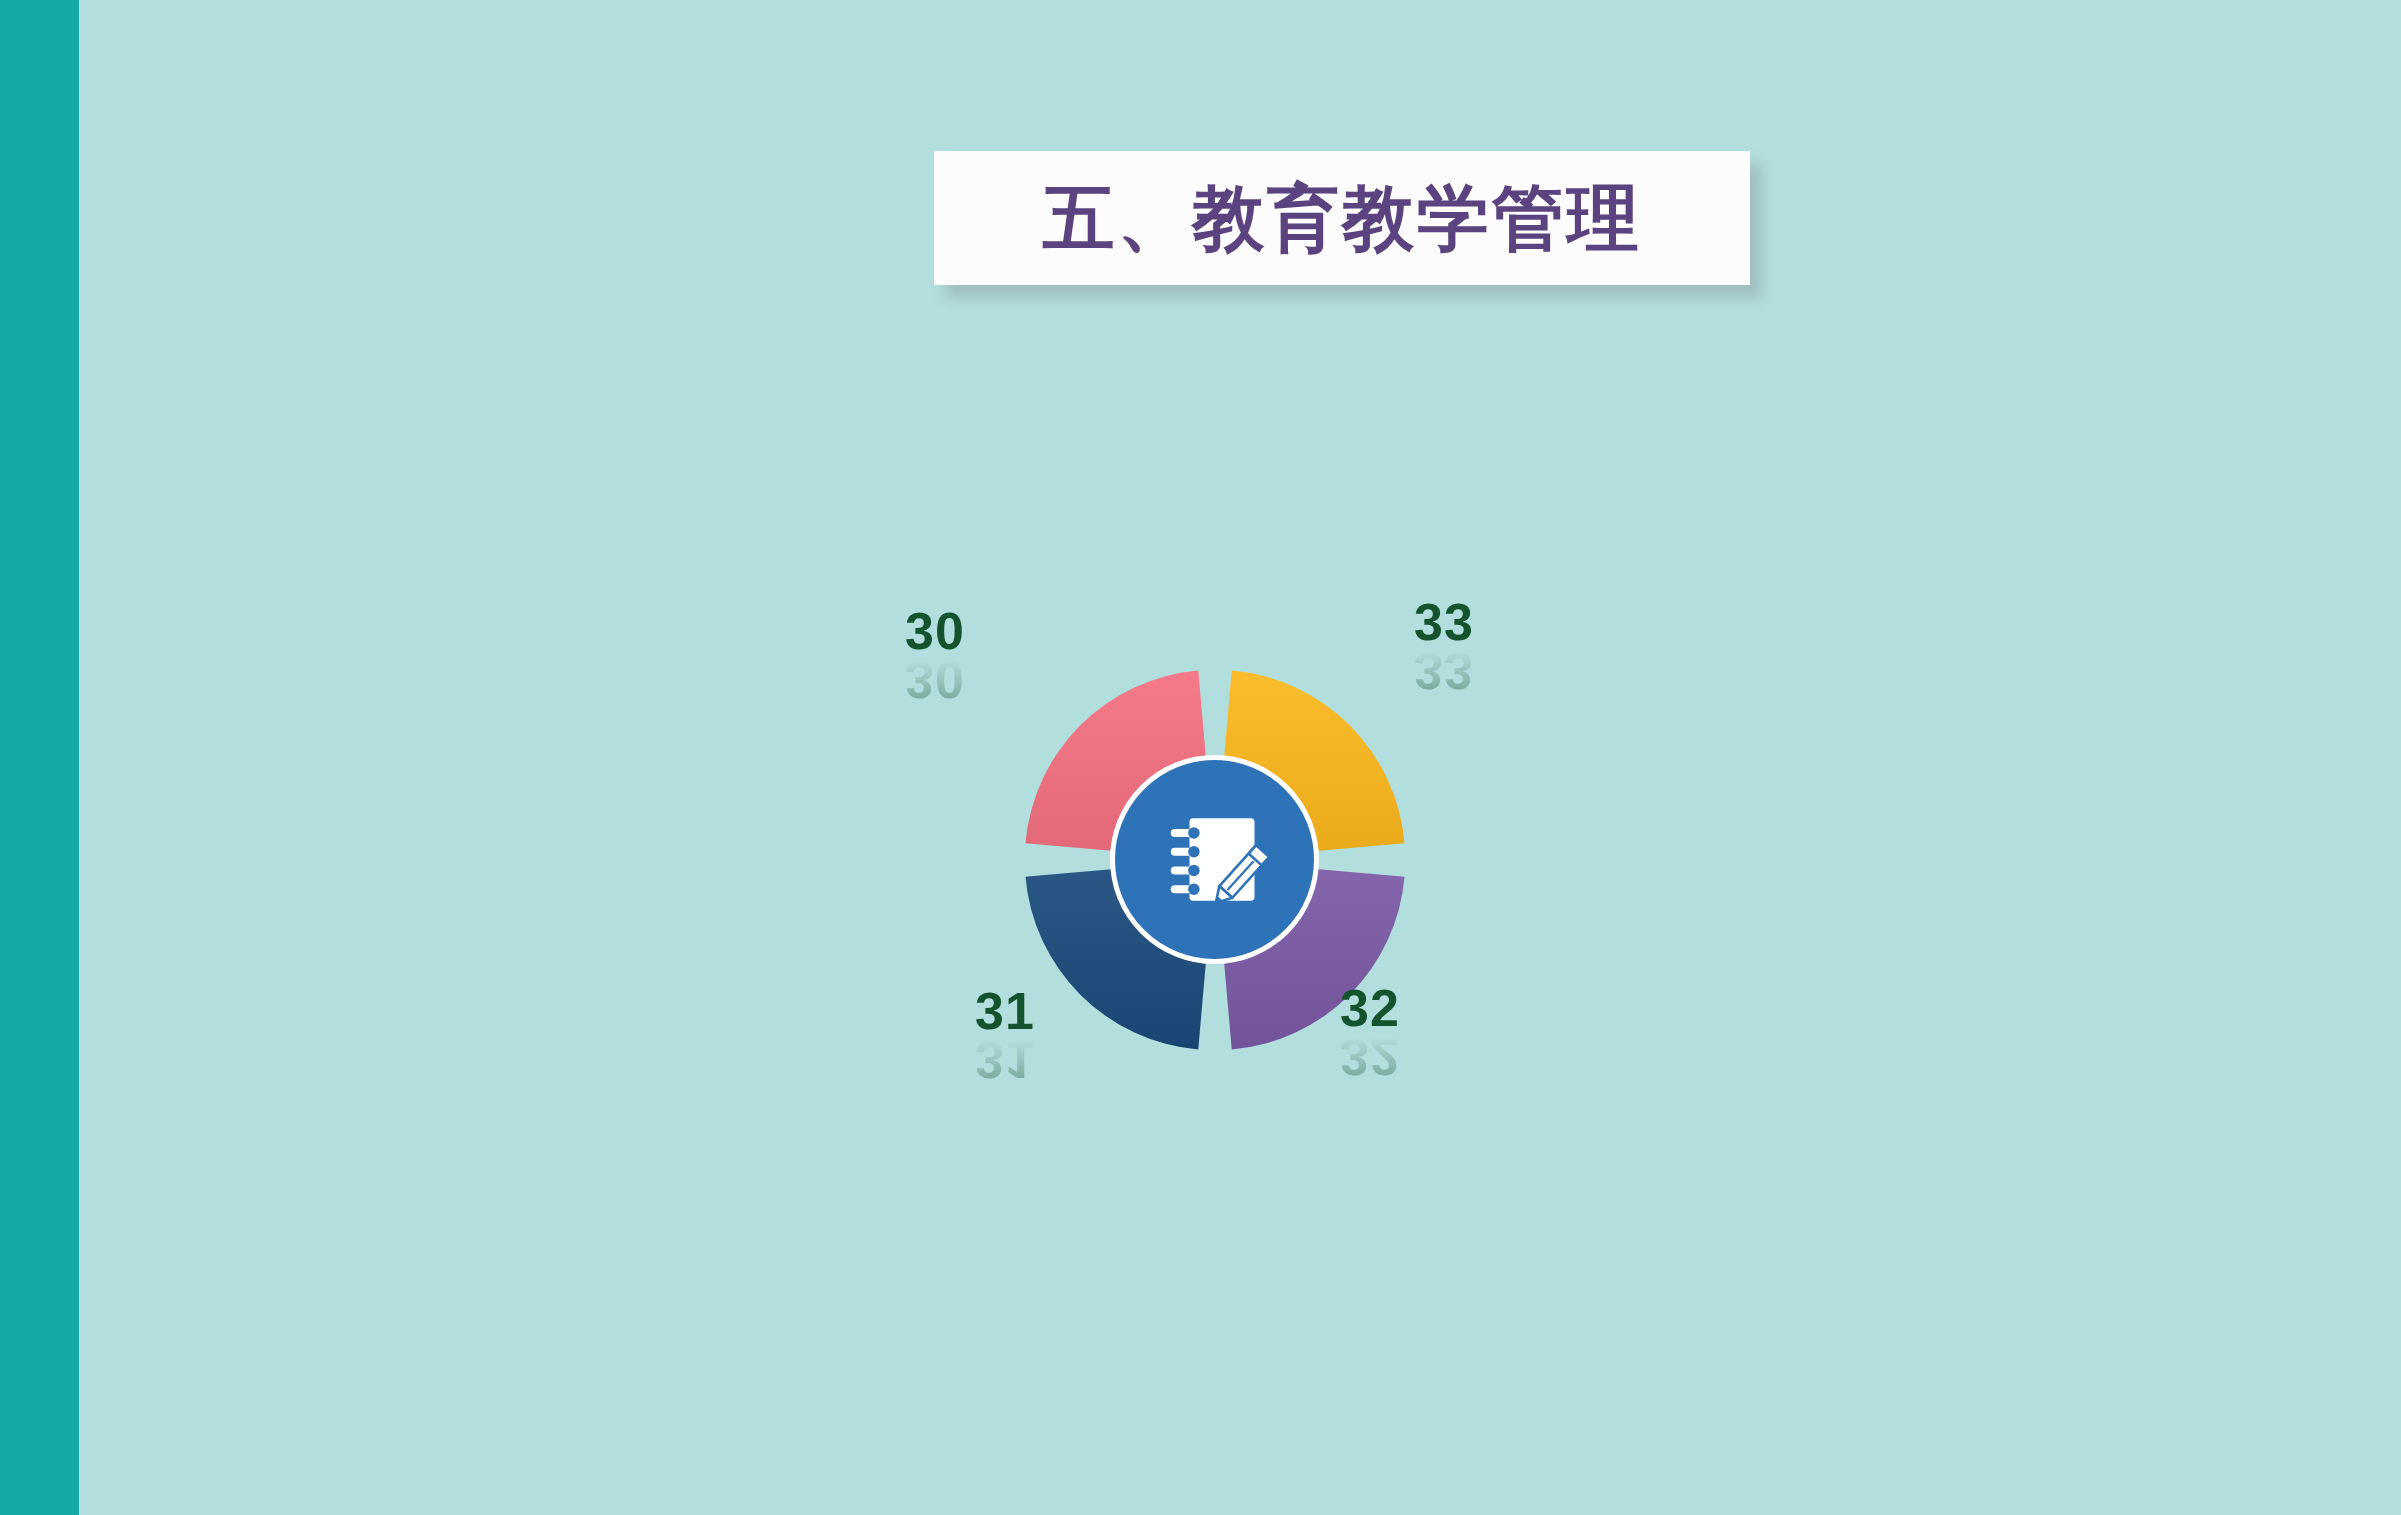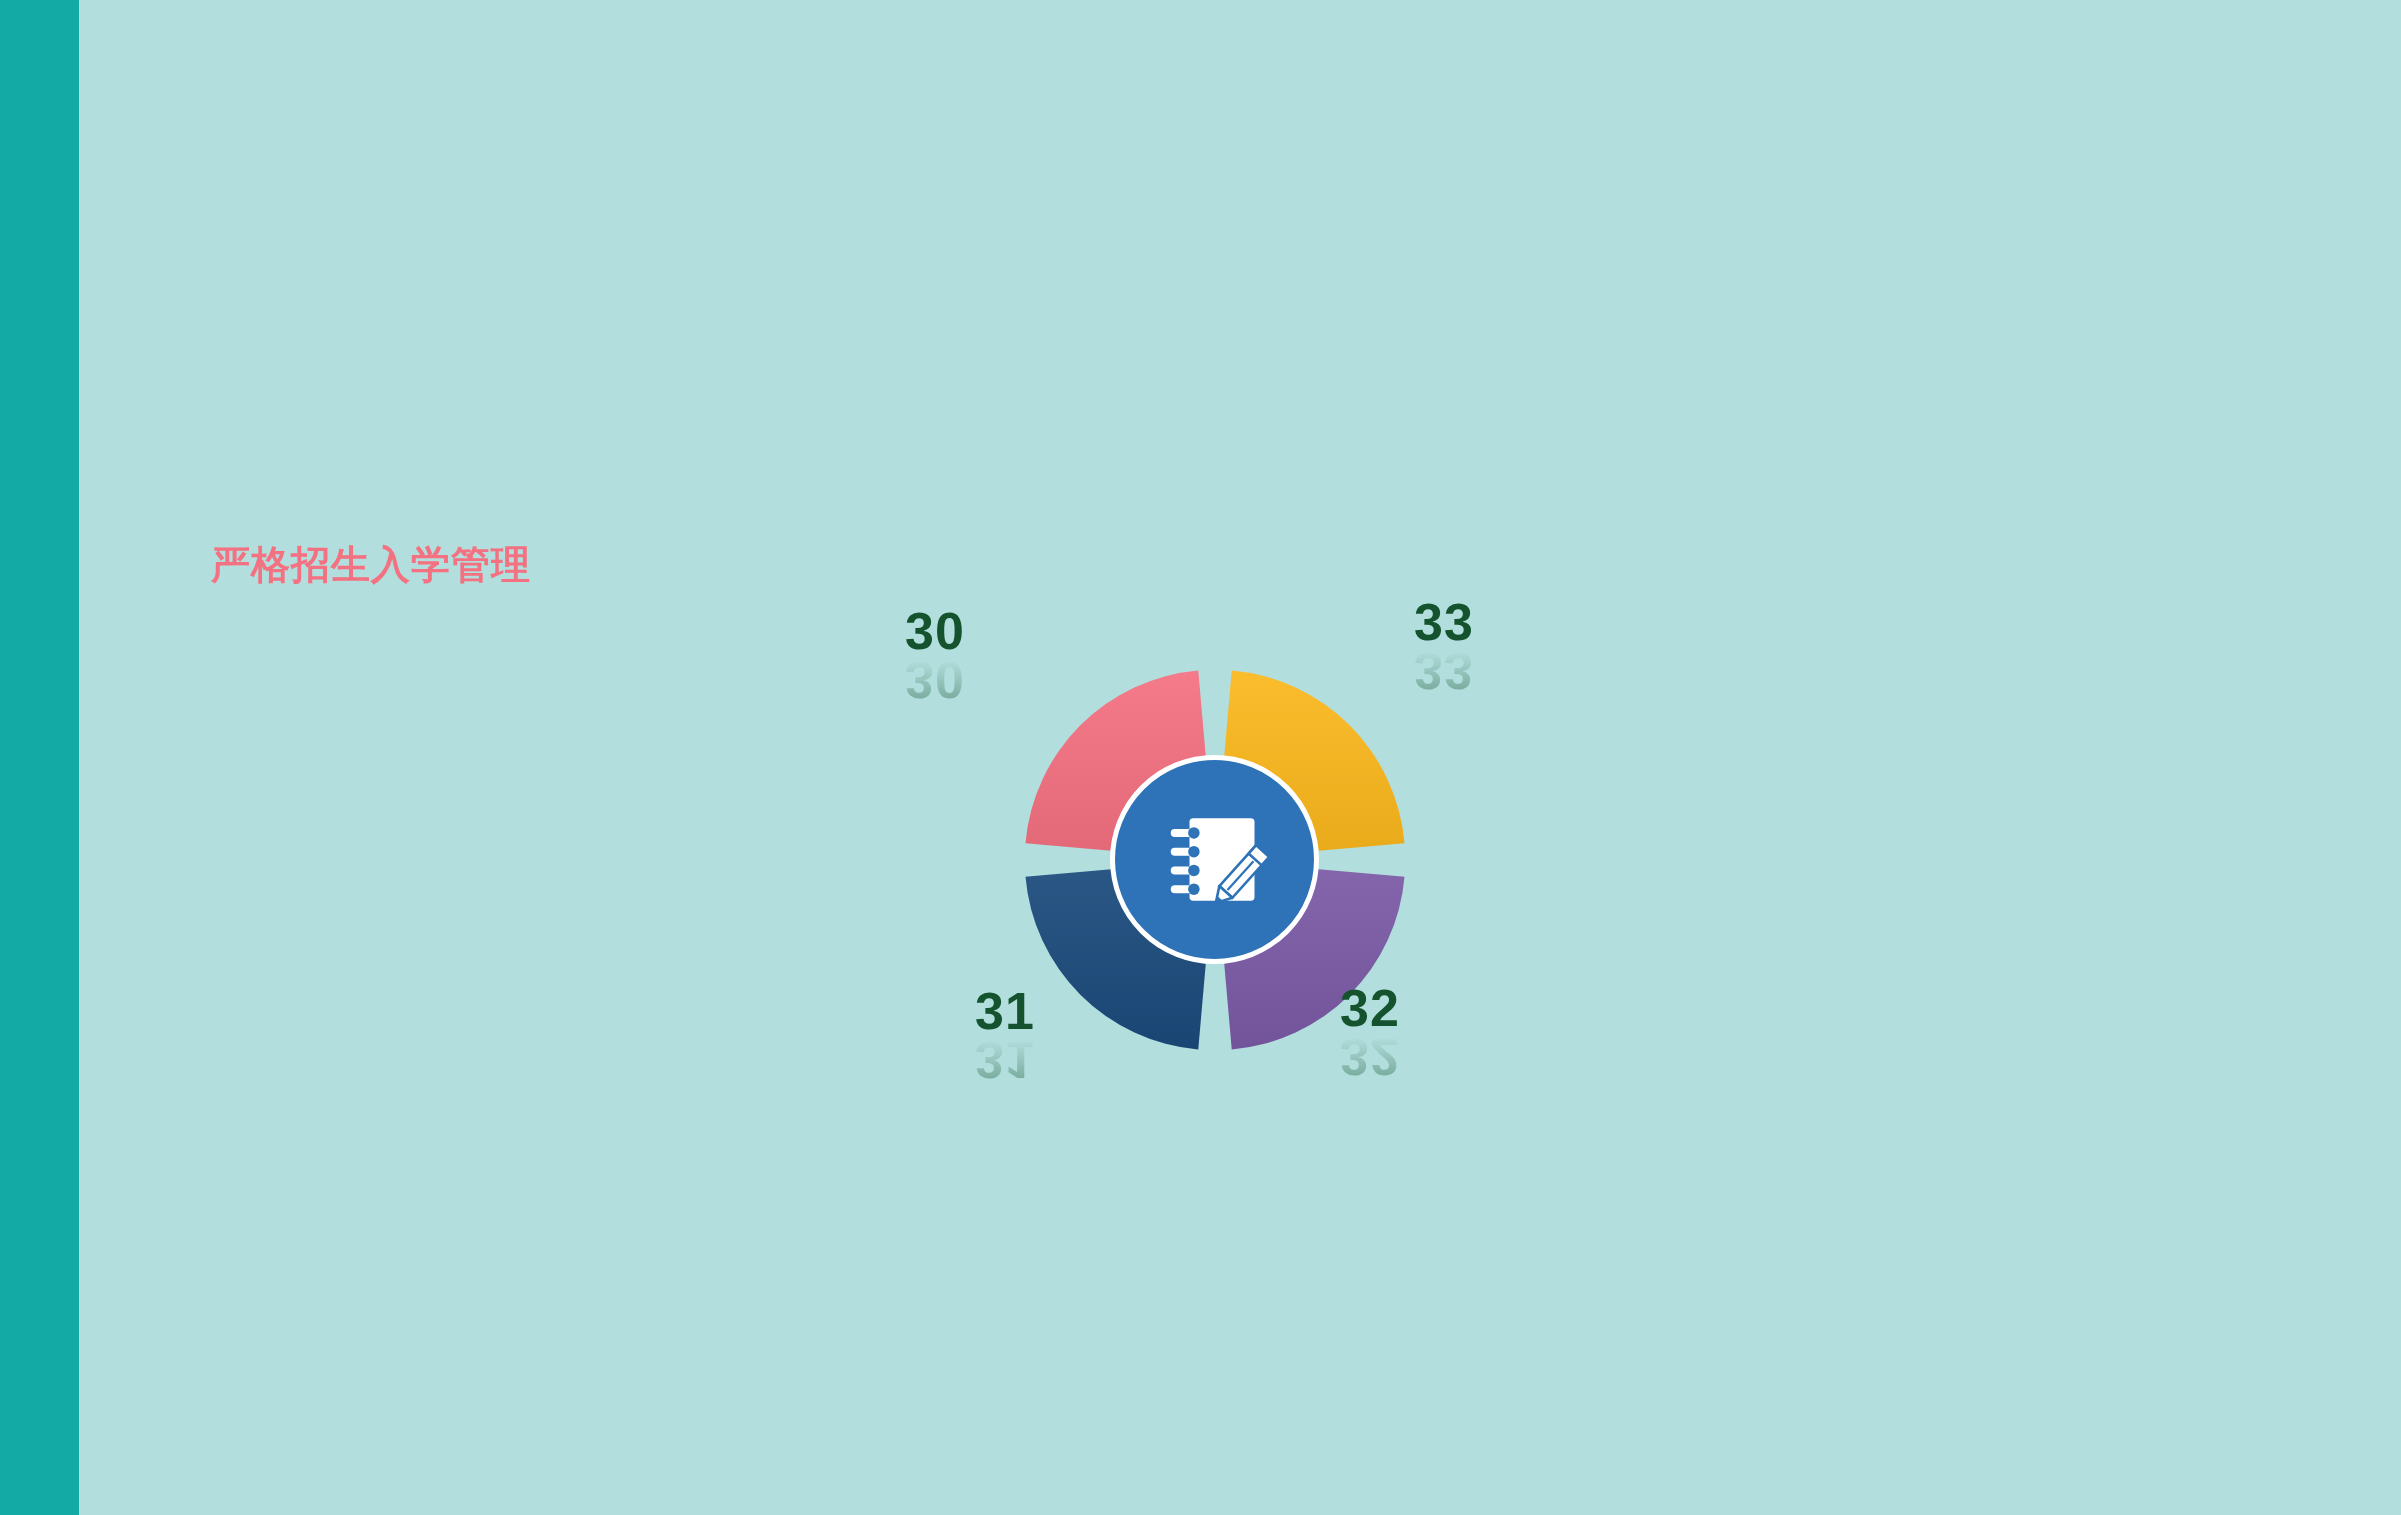--- a/index.html
+++ b/index.html
@@ -99,20 +99,23 @@
   #cap-tr { left:1703px; top:540px; width:663px; color:#fbb81d; }
   #cap-br { left:1703px; top:1011px; width:663px; color:#7b5aa6; }
 </style>
 </head>
 <body>
 
 <div id="slide" style="background: rgb(178, 222, 221);">
 
   <div id="left-bar" style="background: rgb(19, 170, 166);"></div>
 
+  <div id="title-box" style="background: rgb(252, 252, 252);">
+    <div id="title-text" style="color: rgb(91, 67, 128);">五、教育教学管理</div>
+  </div>
 
   <div id="donut">
     <svg viewBox="0 0 800 800" xmlns="http://www.w3.org/2000/svg">
       <defs>
 
         <linearGradient id="sheen" x1="0" y1="0" x2="0" y2="1">
           <stop offset="0%" stop-color="#ffffff" stop-opacity="0.07"></stop>
           <stop offset="100%" stop-color="#000000" stop-opacity="0.07"></stop>
         </linearGradient>
       </defs>
@@ -169,16 +172,15 @@
   </div>
   <div class="ring-num" id="num-32">
     <span class="num-main">32</span>
     <span class="num-refl">32</span>
   </div>
   <div class="ring-num" id="num-31">
     <span class="num-main">31</span>
     <span class="num-refl">31</span>
   </div>
 
-  <div class="caption" id="cap-tl">严格招生入学管理</div>
 
 </div>
 
 
 </body></html>

